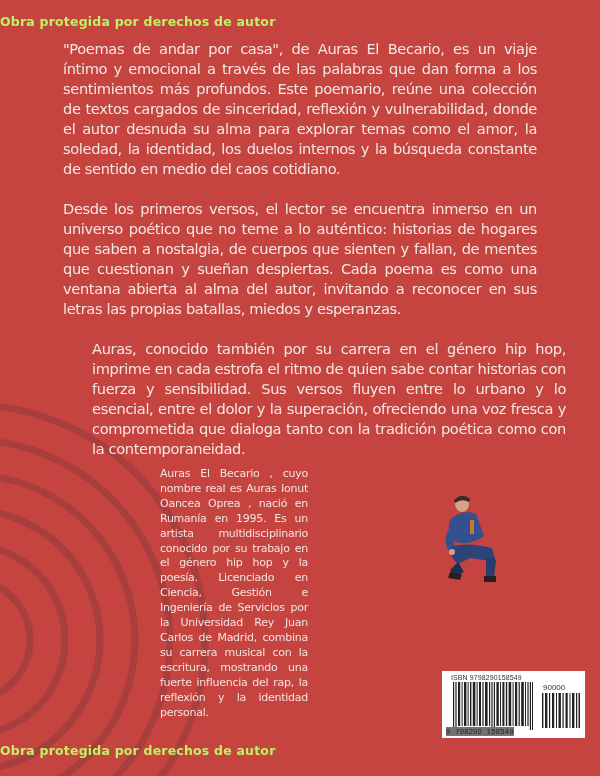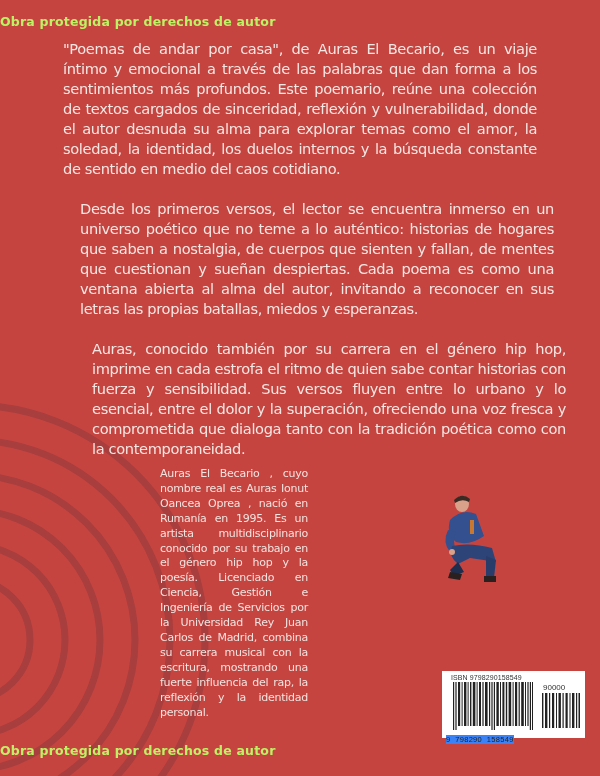--- a/index.html
+++ b/index.html
@@ -19,21 +19,21 @@
     .watermark.top { top: 14px; }
     .watermark.bottom { top: 743px; left: 0; width: 600px; }
     .blurb {
       position: absolute; left: 63px; width: 474px;
       color: #f3e7e3; font-size: 14.6px; line-height: 20px;
       text-align: justify; font-family: "DejaVu Sans", sans-serif;
       letter-spacing: -0.35px;
     }
     .blurb p { margin: 0; }
     .p1 { top: 39px; }
-    .p2 { top: 199px; margin-left: 17px; }
+    .p2 { top: 199px; }
     .p3 { top: 339px; margin-left: 29px; }
     .bio {
       position: absolute; left: 160px; top: 467px; width: 148px;
       color: #f1e3df; font-size: 11px; line-height: 14.9px;
       text-align: justify; font-family: "DejaVu Sans", sans-serif;
       letter-spacing: -0.25px;
     }
     .photo { position: absolute; left: 440px; top: 490px; width: 75px; height: 100px; }
     .barcode-box {
       position: absolute; left: 442px; top: 671px; width: 143px; height: 67px;
@@ -43,22 +43,22 @@
       position: absolute; left: 9px; top: 3px; font-size: 7px; color: #333;
       font-family: "Liberation Sans", sans-serif; letter-spacing: 0.1px;
     }
     .price-label {
       position: absolute; left: 101px; top: 12px; font-size: 8px; color: #333;
       font-family: "Liberation Sans", sans-serif;
     }
     .bars-main { position: absolute; left: 11px; top: 11px; width: 80px; height: 48px; }
     .bars-add { position: absolute; left: 100px; top: 22px; width: 38px; height: 35px; }
     .isbn-digits {
-      position: absolute; left: 4px; top: 64px; font-size: 7.5px; color: #222;
-      font-family: "Liberation Sans", sans-serif; letter-spacing: 0.3px; background:#3b82f6;
+      position: absolute; left: 4px; top: 56px; font-size: 7.5px; color: #222;
+      font-family: "Liberation Sans", sans-serif; letter-spacing: 0.3px; background:#737373;
       white-space: pre;
     }
   </style>
 </head>
 <body>
 
 <div class="page">
 
   <svg class="arcs" viewBox="0 0 600 776">
     <g fill="none" stroke="#a33d3d" stroke-width="7" opacity="0.85">

